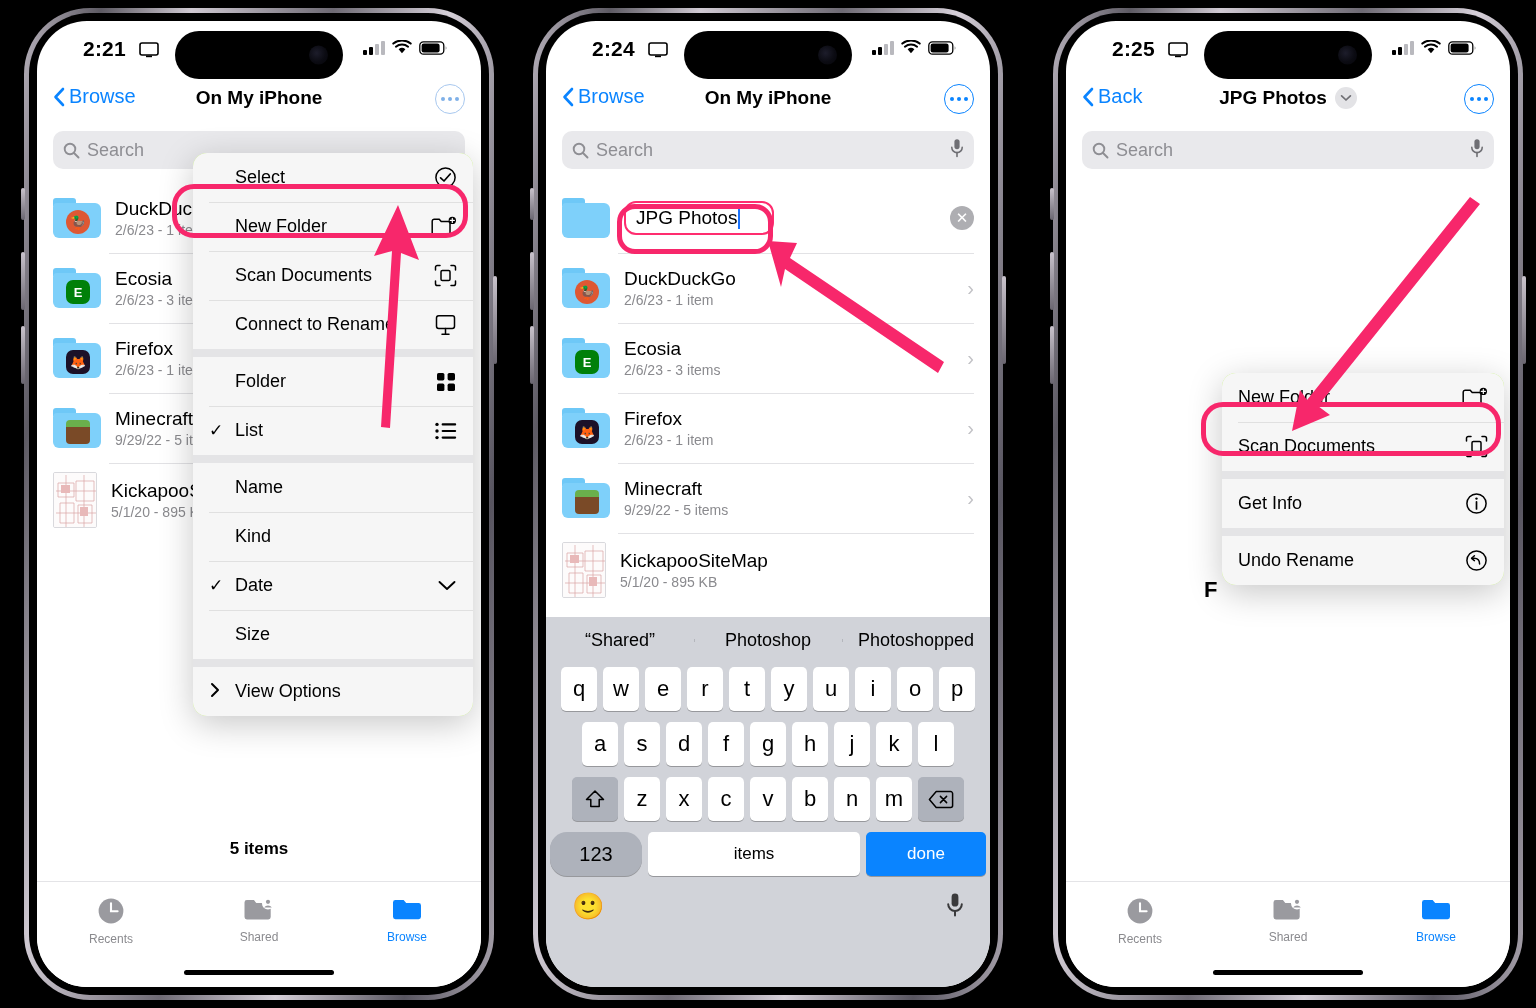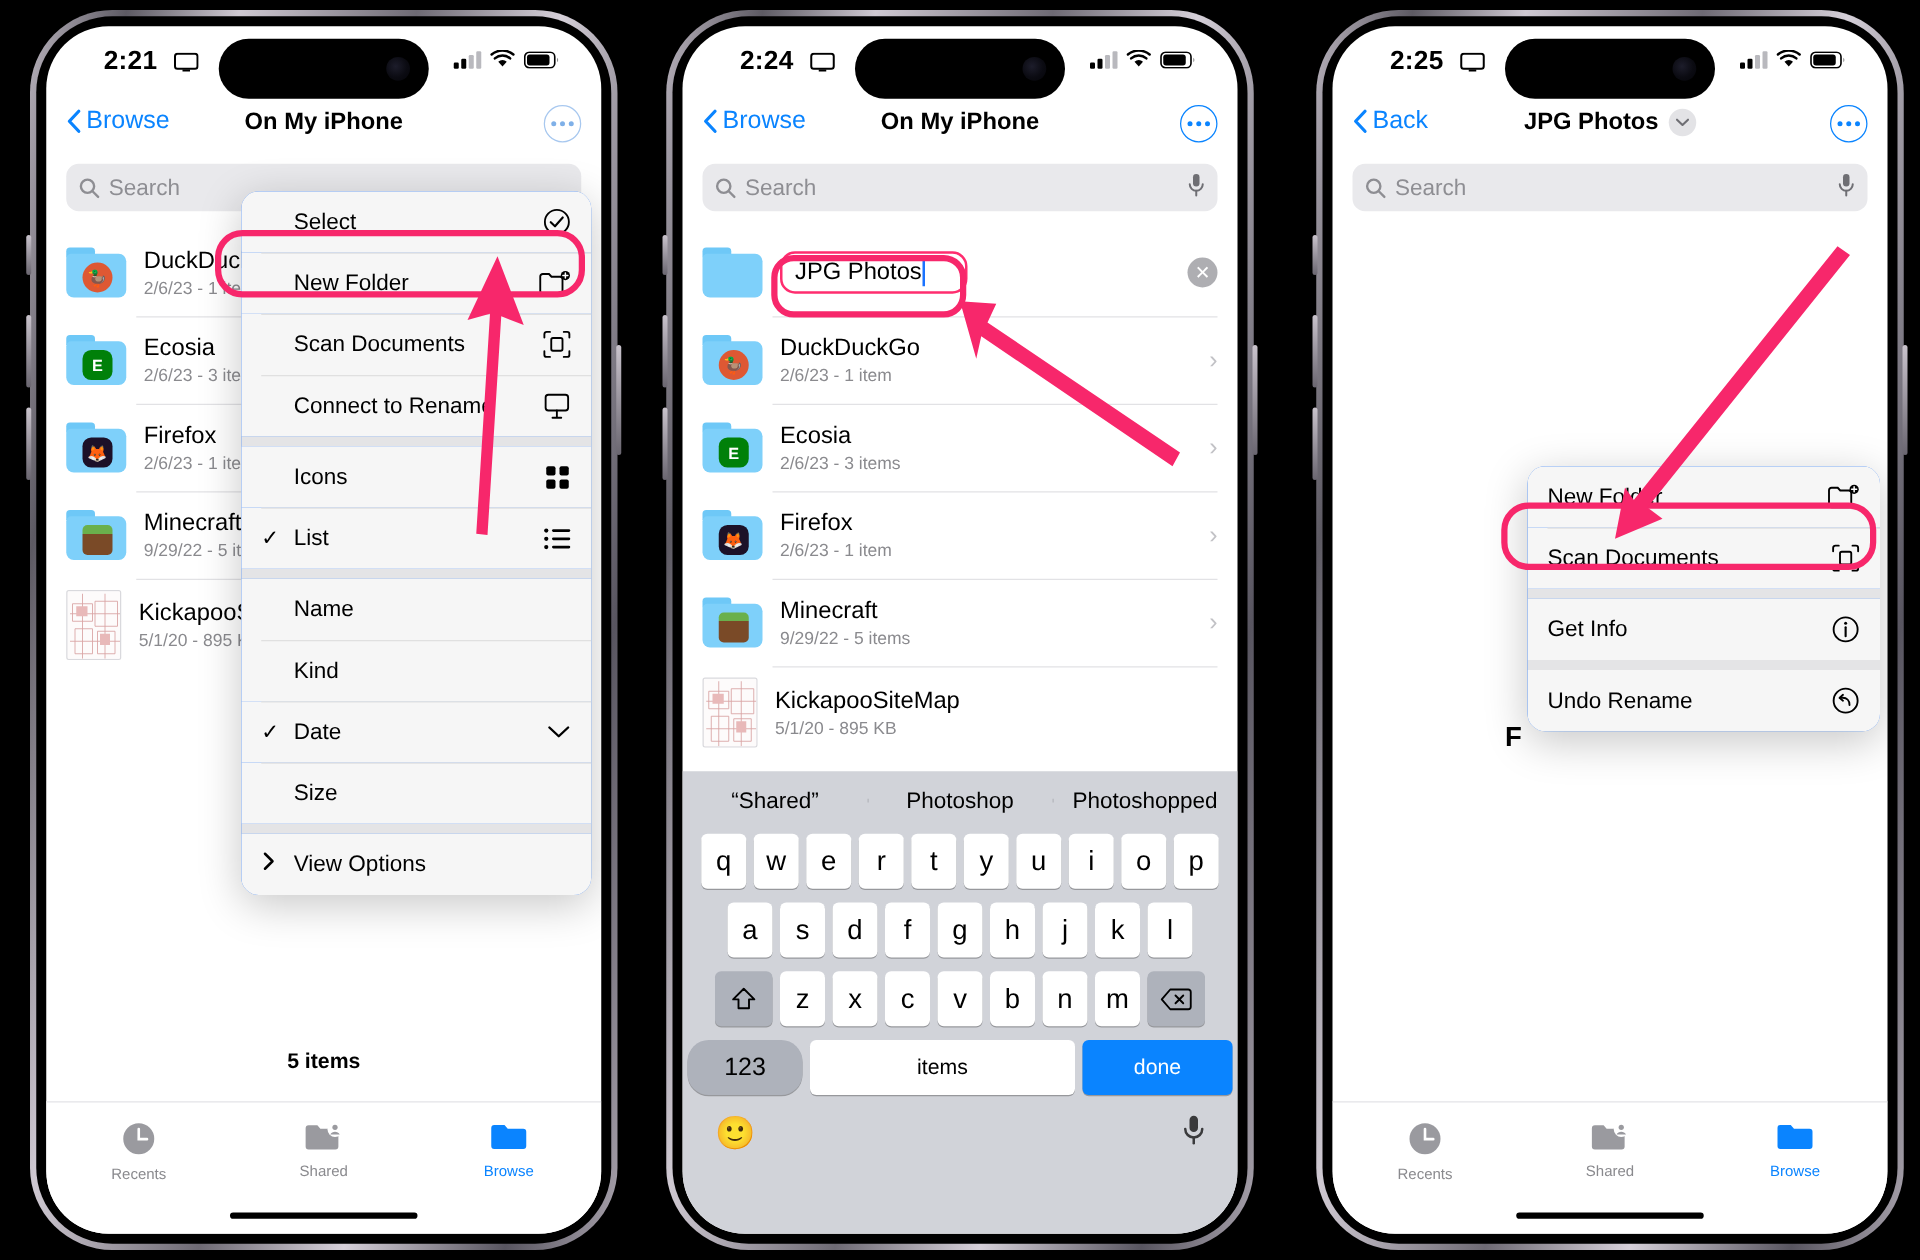--- a/index.html
+++ b/index.html
@@ -97,21 +97,21 @@
     background:#fff; border-top:1px solid #e4e4e7; display:flex; }
   .tab { flex:1; display:flex; flex-direction:column; align-items:center; justify-content:flex-start;
     padding-top:14px; gap:6px; }
   .tab-label { font-size:12px; color:#8a8a8e; }
   .tab.active .tab-label { color:#0a84ff; }
   .home-ind { position:absolute; left:50%; transform:translateX(-50%); bottom:12px;
     width:150px; height:5px; border-radius:3px; background:#000; }
 
   
   .ctxmenu { position:absolute; border-radius:14px; overflow:hidden;
-    background:#3b82f6; box-shadow:0 8px 34px rgba(0,0,0,.22); z-index:7; }
+    background:#bef264; box-shadow:0 8px 34px rgba(0,0,0,.22); z-index:7; }
   .ctxmenu.m1 { left:156px; top:132px; width:280px; }
   .ctxmenu.m3 { left:156px; top:352px; width:282px; }
   .ctx-item { position:relative; display:flex; align-items:center; height:49px;
     padding:0 16px; background:#f6f6f6; }
   .ctx-item + .ctx-item::before { content:""; position:absolute; left:16px; right:0; top:0;
     height:1px; background:#e0e0e0; }
   .ctx-label { font-size:18px; color:#000; }
   .ctx-ic { margin-left:auto; display:flex; align-items:center; }
   .ctx-sep { height:8px; background:#e4e4e6; }
   .ctx-check { width:20px; margin-right:6px; font-size:17px; color:#000; }
@@ -313,21 +313,21 @@
           <span class="ctx-ic">
             <svg width="23" height="22" viewBox="0 0 23 22">
                 <rect x="2.5" y="1.8" width="18" height="12.6" rx="2.2" fill="none" stroke="#000" stroke-width="1.5"></rect>
                 <path d="M11.5 14.4v5.8M8 20.2h7" stroke="#000" stroke-width="1.5" stroke-linecap="round"></path>
               </svg>
           </span>
         </div>
         <div class="ctx-sep"></div>
         <div class="ctx-item">
           <span class="ctx-check"></span>
-          <span class="ctx-label">Icons</span>
+          <span class="ctx-label">Folder</span>
           <span class="ctx-ic">
             <svg width="22" height="22" viewBox="0 0 22 22">
                 <g fill="#000">
                   <rect x="2" y="2" width="7.4" height="7.4" rx="1.6"></rect>
                   <rect x="12.6" y="2" width="7.4" height="7.4" rx="1.6"></rect>
                   <rect x="2" y="12.6" width="7.4" height="7.4" rx="1.6"></rect>
                   <rect x="12.6" y="12.6" width="7.4" height="7.4" rx="1.6"></rect>
                 </g>
               </svg>
           </span>

